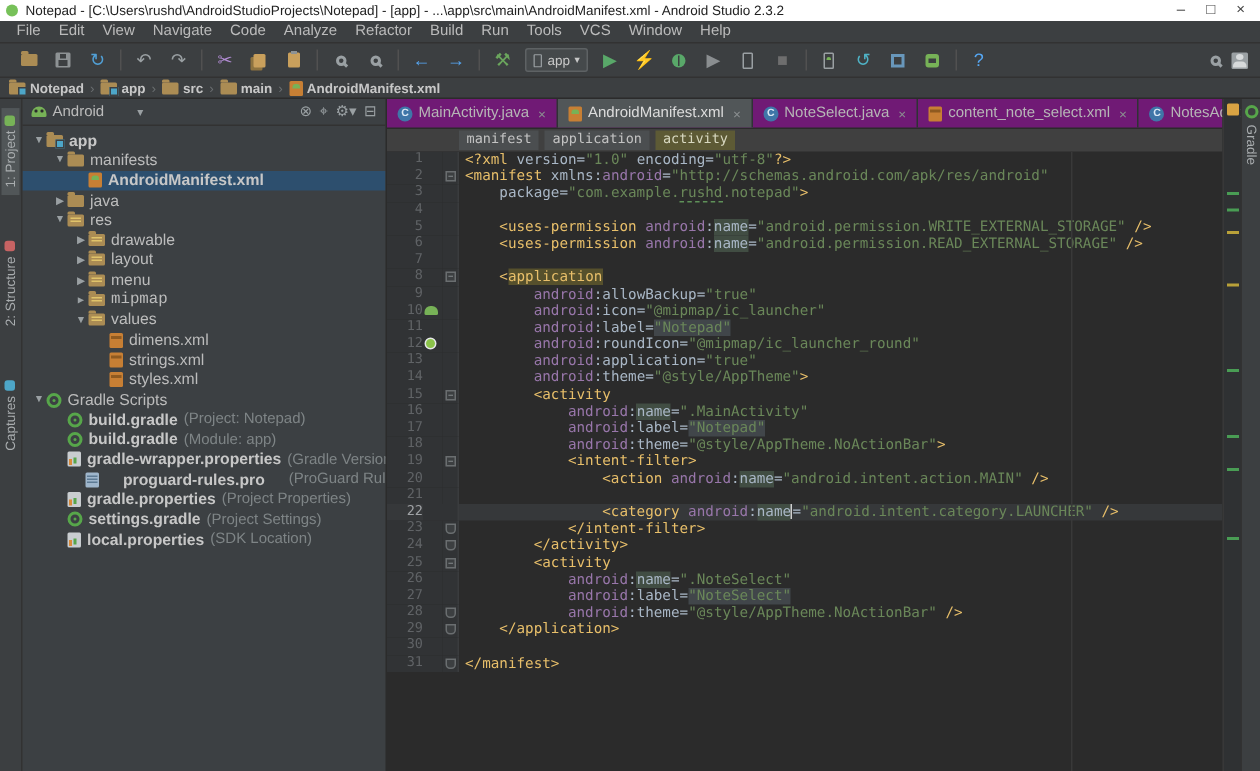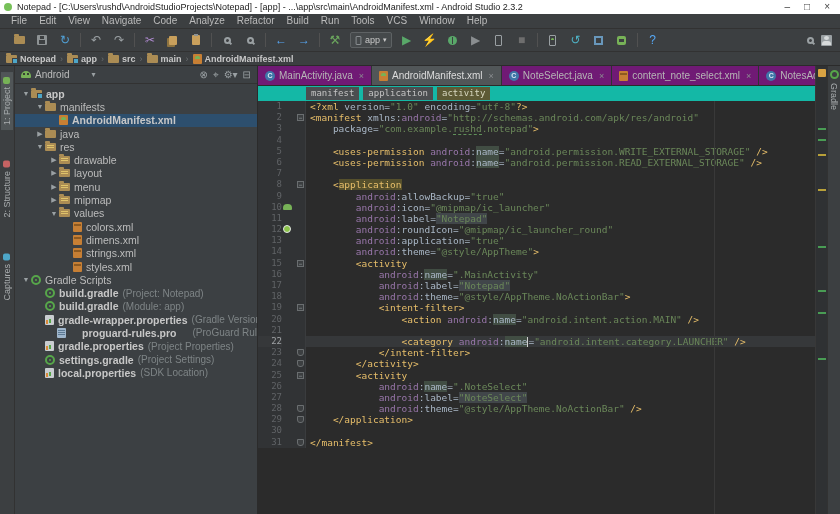--- a/index.html
+++ b/index.html
@@ -103,21 +103,21 @@
 
   
   .editor { flex:1 1 auto; display:flex; flex-direction:column; background:#2b2b2b; min-width:0; }
   .tabbar { height:20px; background:#701a75; display:flex; align-items:stretch; border-bottom:1px solid #2b2b2b; }
   .tab { display:flex; align-items:center; gap:4px; padding:0 7px; font-size:10px; color:#b6b6b6;
          border-right:1px solid #2f3234; }
   .tab.active { background:#515658; color:#dcdcdc; }
   .tab .close { color:#8a8e90; font-size:9px; margin-left:2px; }
   .tabbar .spacer { flex:1; }
 
-  .chipbar { height:15px; display:flex; align-items:center; gap:4px; padding-left:48px; background:#14b8a6; }
+  .chipbar { height:15px; display:flex; align-items:center; gap:4px; padding-left:48px; background:#404040; }
   .chip { font-family:"DejaVu Sans Mono",monospace; font-size:9px; padding:0 5px; line-height:13px;
           background:#4b4e50; color:#c3c3c3; }
   .chip.active { background:#5d5a35; color:#d8d8c0; }
 
   .code-area { position:relative; flex:1; overflow:hidden; font-family:"DejaVu Sans Mono",monospace; font-size:9.5px; }
   .margin-line { position:absolute; left:456px; top:0; bottom:0; width:1px; background:#393939; }
   .code-line { height:11.2px; display:flex; align-items:center; }
   .gut-num { width:24px; flex:none; text-align:right; color:#606366; font-size:9px; background:#313335; height:100%; line-height:11.2px; }
   .gut-icon { width:13px; flex:none; background:#313335; height:100%; position:relative; }
   .gut-fold { width:11px; flex:none; background:#313335; height:100%; border-right:1px solid #3a3c3e; position:relative; }
@@ -357,34 +357,29 @@
         <div class="tree-row" style="padding-left: 34px;">
           <span class="tree-arrow">▶</span>
           <span class="ic ic-folder res"></span>
           <span class="tree-label">layout</span>
         </div>
         <div class="tree-row" style="padding-left: 34px;">
           <span class="tree-arrow">▶</span>
           <span class="ic ic-folder res"></span>
           <span class="tree-label">menu</span>
         </div>
-        <div class="tree-row" style="padding-left: 34px;">
+        <div class="tree-row" style="padding-left: 34px; font-family: Liberation Mono, monospace;">
           <span class="tree-arrow">▶</span>
           <span class="ic ic-folder res"></span>
           <span class="tree-label">mipmap</span>
         </div>
         <div class="tree-row" style="padding-left: 34px;">
           <span class="tree-arrow">▼</span>
           <span class="ic ic-folder res"></span>
           <span class="tree-label">values</span>
-        </div>
-        <div class="tree-row" style="padding-left: 48px;">
-          <span class="tree-arrow"></span>
-          <span class="ic ic-xml"></span>
-          <span class="tree-label">colors.xml</span>
         </div>
         <div class="tree-row" style="padding-left: 48px; text-align: right;">
           <span class="tree-arrow"></span>
           <span class="ic ic-xml"></span>
           <span class="tree-label">dimens.xml</span>
         </div>
         <div class="tree-row" style="padding-left: 48px;">
           <span class="tree-arrow"></span>
           <span class="ic ic-xml"></span>
           <span class="tree-label">strings.xml</span>

